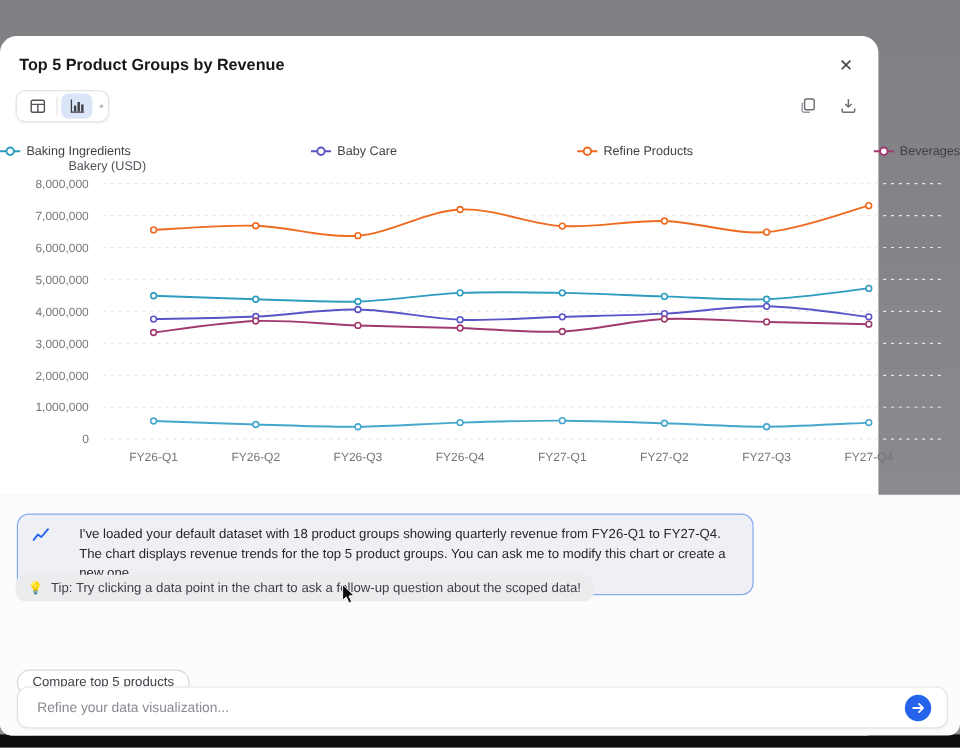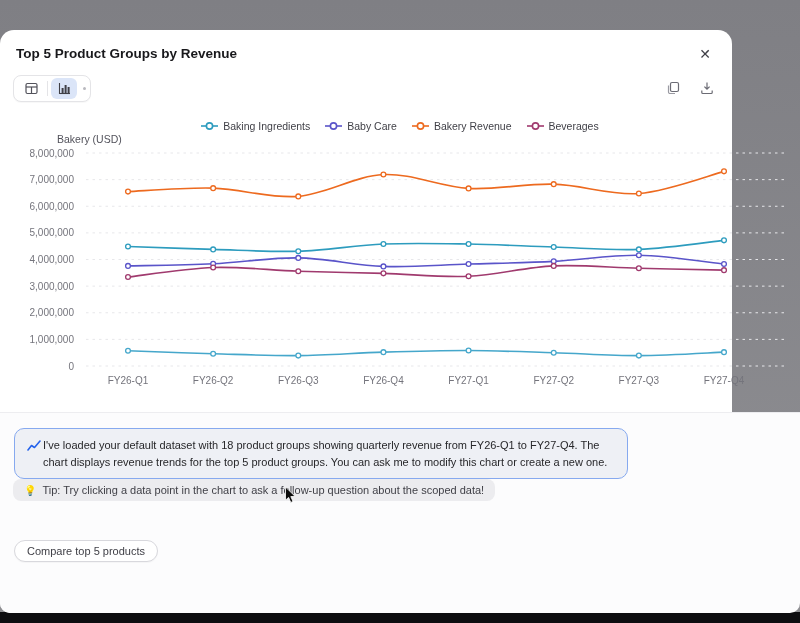--- a/index.html
+++ b/index.html
@@ -29,44 +29,44 @@
   .view-btn{width:26px;height:21px;display:flex;align-items:center;justify-content:center;
     border:none;background:transparent;border-radius:6px;cursor:pointer;padding:0;}
   .view-btn.selected{background:#dbe5f8;}
   .view-divider{width:1px;height:15px;background:#e4e4e7;margin:0 3px;}
   .toggle-dot{width:3px;height:3px;border-radius:50%;background:#b9b9bf;margin-left:6px;}
   .top-icons{position:absolute;right:17px;top:50px;display:flex;gap:18px;}
   .icon-btn{border:none;background:transparent;padding:0;cursor:pointer;width:16px;height:16px;
     display:flex;align-items:center;justify-content:center;}
 
   .chart-wrap{position:absolute;left:0;top:78px;width:800px;height:292px;}
-  .chart-legend{position:absolute;left:0;top:12px;width:100%;display:flex;justify-content:center;
+  .chart-legend{position:absolute;left:0;top:12px;width:100%;display:flex;justify-content:space-between;
     gap:15px;align-items:center;}
   .legend-item{display:flex;align-items:center;gap:5px;cursor:pointer;}
   .legend-label{font-size:10.5px;color:#3f3f46;}
   .y-axis-title{position:absolute;left:57px;top:25px;font-size:10.5px;color:#52525b;}
   .plot{position:absolute;left:0;top:0;}
 
   .chat-section{
     position:absolute;left:0;top:382px;width:800px;height:201px;
     background:#fcfcfd;border-top:1px solid #ededf0;border-radius:0 0 10px 10px;
   }
   .assistant-msg{
     position:absolute;left:14px;top:15px;width:614px;
     border:1.5px solid #86a9ef;background:#eef0f5;border-radius:10px;
-    padding:8px 12px;display:flex;gap:2px;align-items:flex-start;
+    padding:8px 12px;display:flex;gap:25px;align-items:flex-start;
   }
   .assistant-msg .msg-text{font-size:11px;line-height:1.5;color:#27272a;}
   .msg-icon{flex:0 0 auto;margin-top:3px;}
   .tip-pill{
     position:absolute;left:13px;top:66px;background:#ececef;border-radius:8px;
     padding:5px 11px;font-size:11px;color:#3f3f46;display:flex;gap:6px;align-items:center;
     white-space:nowrap;
   }
-  .suggestions{position:absolute;left:14px;top:127px;display:flex;gap:5px;}
+  .suggestions{position:absolute;left:14px;top:145px;display:flex;gap:5px;}
   .chip{
     border:1px solid #d8d8dd;background:#fff;border-radius:999px;padding:4px 12px;
     font-size:11px;color:#3f3f46;cursor:pointer;box-shadow:0 1px 1px rgba(0,0,0,.03);
     font-family:"Liberation Sans",sans-serif;
   }
   .input-wrap{
     position:absolute;left:14px;top:159px;width:776px;height:35px;
     border:1px solid #e4e4e7;border-radius:10px;background:#fff;
     box-shadow:0 1px 2px rgba(0,0,0,.04);
   }
@@ -143,21 +143,21 @@
               <line x1="0" x2="17" y1="5" y2="5" stroke="#5A54C9" stroke-width="1.6"></line>
               <circle cx="8.5" cy="5" r="3.1" fill="#ffffff" stroke="#5A54C9" stroke-width="1.6"></circle>
             </svg>
             <span class="legend-label">Baby Care</span>
           </div>
           <div class="legend-item">
             <svg width="17" height="10" viewBox="0 0 17 10">
               <line x1="0" x2="17" y1="5" y2="5" stroke="#ED6A1F" stroke-width="1.6"></line>
               <circle cx="8.5" cy="5" r="3.1" fill="#ffffff" stroke="#ED6A1F" stroke-width="1.6"></circle>
             </svg>
-            <span class="legend-label">Bakery Revenue</span>
+            <span class="legend-label">Refine Products</span>
           </div>
           <div class="legend-item">
             <svg width="17" height="10" viewBox="0 0 17 10">
               <line x1="0" x2="17" y1="5" y2="5" stroke="#A03A6E" stroke-width="1.6"></line>
               <circle cx="8.5" cy="5" r="3.1" fill="#ffffff" stroke="#A03A6E" stroke-width="1.6"></circle>
             </svg>
             <span class="legend-label">Beverages</span>
           </div>
         </div>
       <div class="y-axis-title">Bakery (USD)</div>
@@ -246,19 +246,27 @@
 
       <div class="tip-pill">
         <span style="font-size:10px;">💡</span>
         <span>Tip: Try clicking a data point in the chart to ask a follow-up question about the scoped data!</span>
       </div>
 
       <div class="suggestions">
           <button class="chip">Compare top 5 products</button>
         </div>
 
+      <div class="input-wrap">
+        <input class="refine-input" type="text" placeholder="Refine your data visualization..." style="">
+        <button class="send-btn">
+          <svg width="11" height="10" viewBox="0 0 11 10" fill="none">
+            <path d="M1 5 H9 M5.8 1.6 L9.2 5 L5.8 8.4" stroke="#ffffff" stroke-width="1.5" stroke-linecap="round" stroke-linejoin="round"></path>
+          </svg>
+        </button>
+      </div>
     </div>
   </div>
 
   <svg class="cursor" width="13" height="18" viewBox="0 0 13 18">
     <path d="M1.5 1 L1.5 14.2 L4.6 11.4 L6.8 16.4 L9 15.4 L6.8 10.6 L11 10.3 Z" fill="#0a0a0a" stroke="#ffffff" stroke-width="0.8"></path>
   </svg>
 </div>
 
 </body></html>

